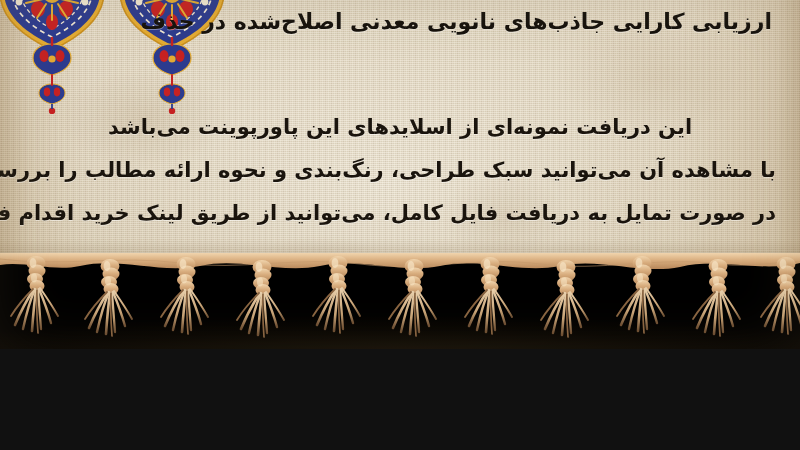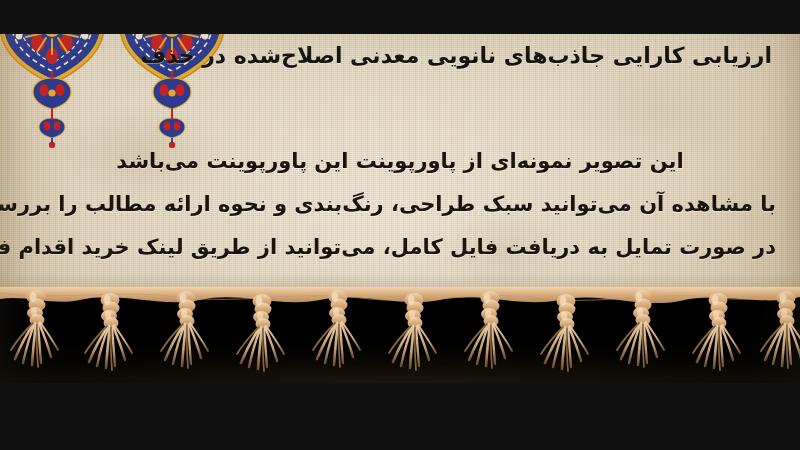--- a/index.html
+++ b/index.html
@@ -5,21 +5,20 @@
 <style>
   html,body{margin:0;padding:0;background:#111;}
   *{box-sizing:border-box;}
 
   .slide{
     position:relative;
     width:800px;height:349px;
     overflow:hidden;
     font-family:"DejaVu Sans","Liberation Sans",sans-serif;
     background:#e3d9c2;
-    margin-top:34px;
   }
 
   
   .canvas-bg{
     position:absolute;inset:0;
     background:
       linear-gradient(90deg,
         rgba(196,174,140,.55) 0%,
         rgba(214,196,166,.28) 4%,
         rgba(235,227,209,.05) 11%,
@@ -183,21 +182,21 @@
           </g>
       </g>
     </svg>
   </div>
 
   <div class="title-block">
     <div class="title-line">ارزیابی کارایی جاذب‌های نانویی معدنی اصلاح‌شده در حذف</div>
   </div>
 
   <div class="body-block">
-    <div class="body-line">این تصویر نمونه‌ای از پاورپوینت این پاورپوینت می‌باشد</div>
+    <div class="body-line">این دریافت نمونه‌ای از اسلایدهای این پاورپوینت می‌باشد</div>
     <div class="body-line">با مشاهده آن می‌توانید سبک طراحی، رنگ‌بندی و نحوه ارائه مطالب را بررسی نمایید</div>
     <div class="body-line">در صورت تمایل به دریافت فایل کامل، می‌توانید از طریق لینک خرید اقدام فرمایید</div>
   </div>
 
   <div class="band-shadow"></div>
 
   <div class="fringe-band">
     <svg width="800" height="96" viewBox="0 0 800 96" aria-hidden="true">
       <defs>
         <linearGradient id="ropeG" x1="0" y1="0" x2="0" y2="1">

